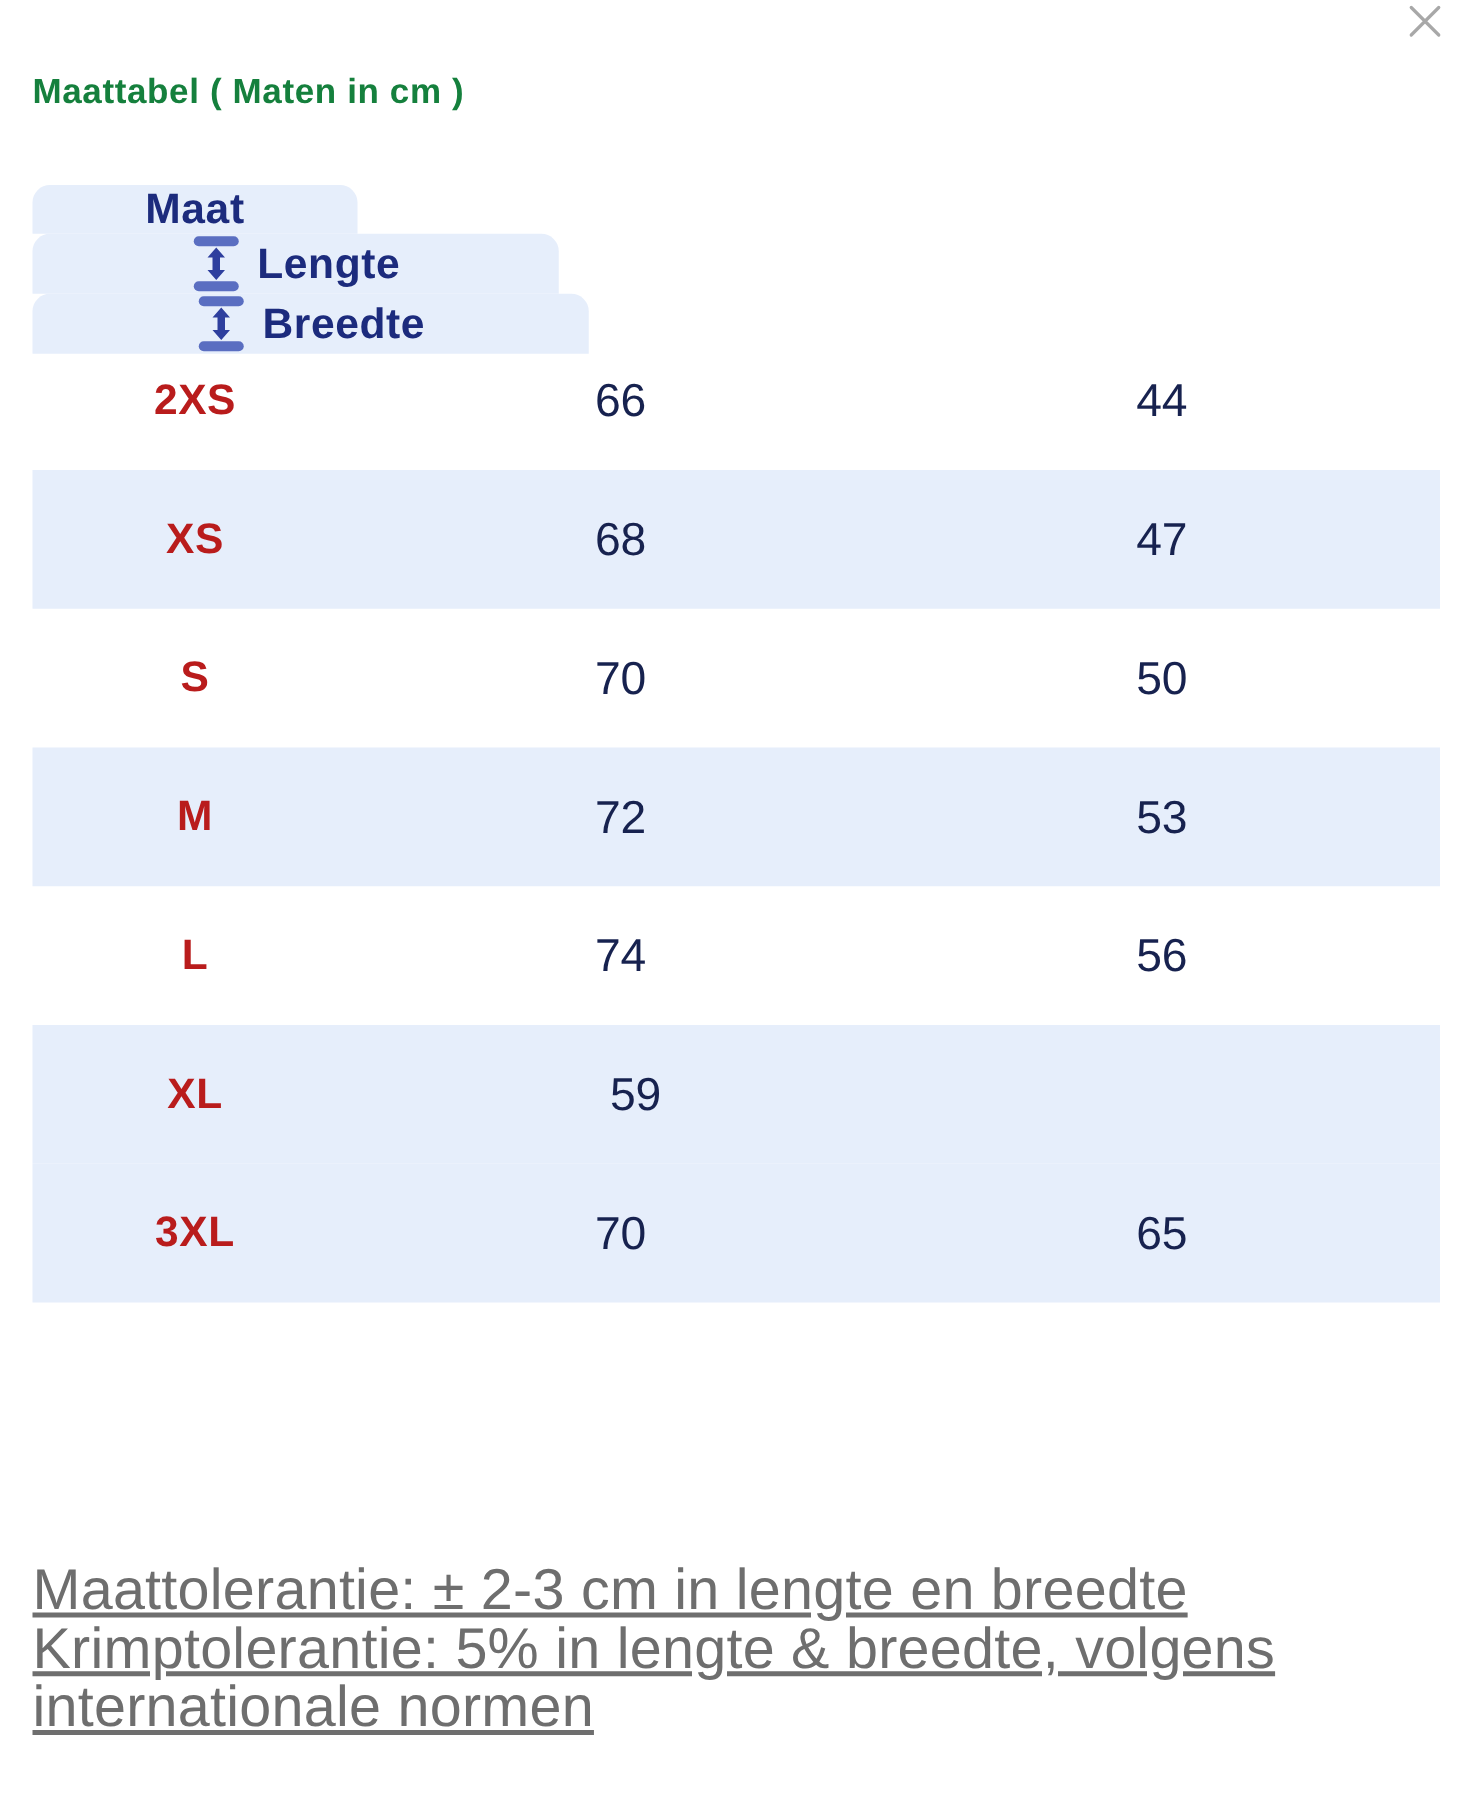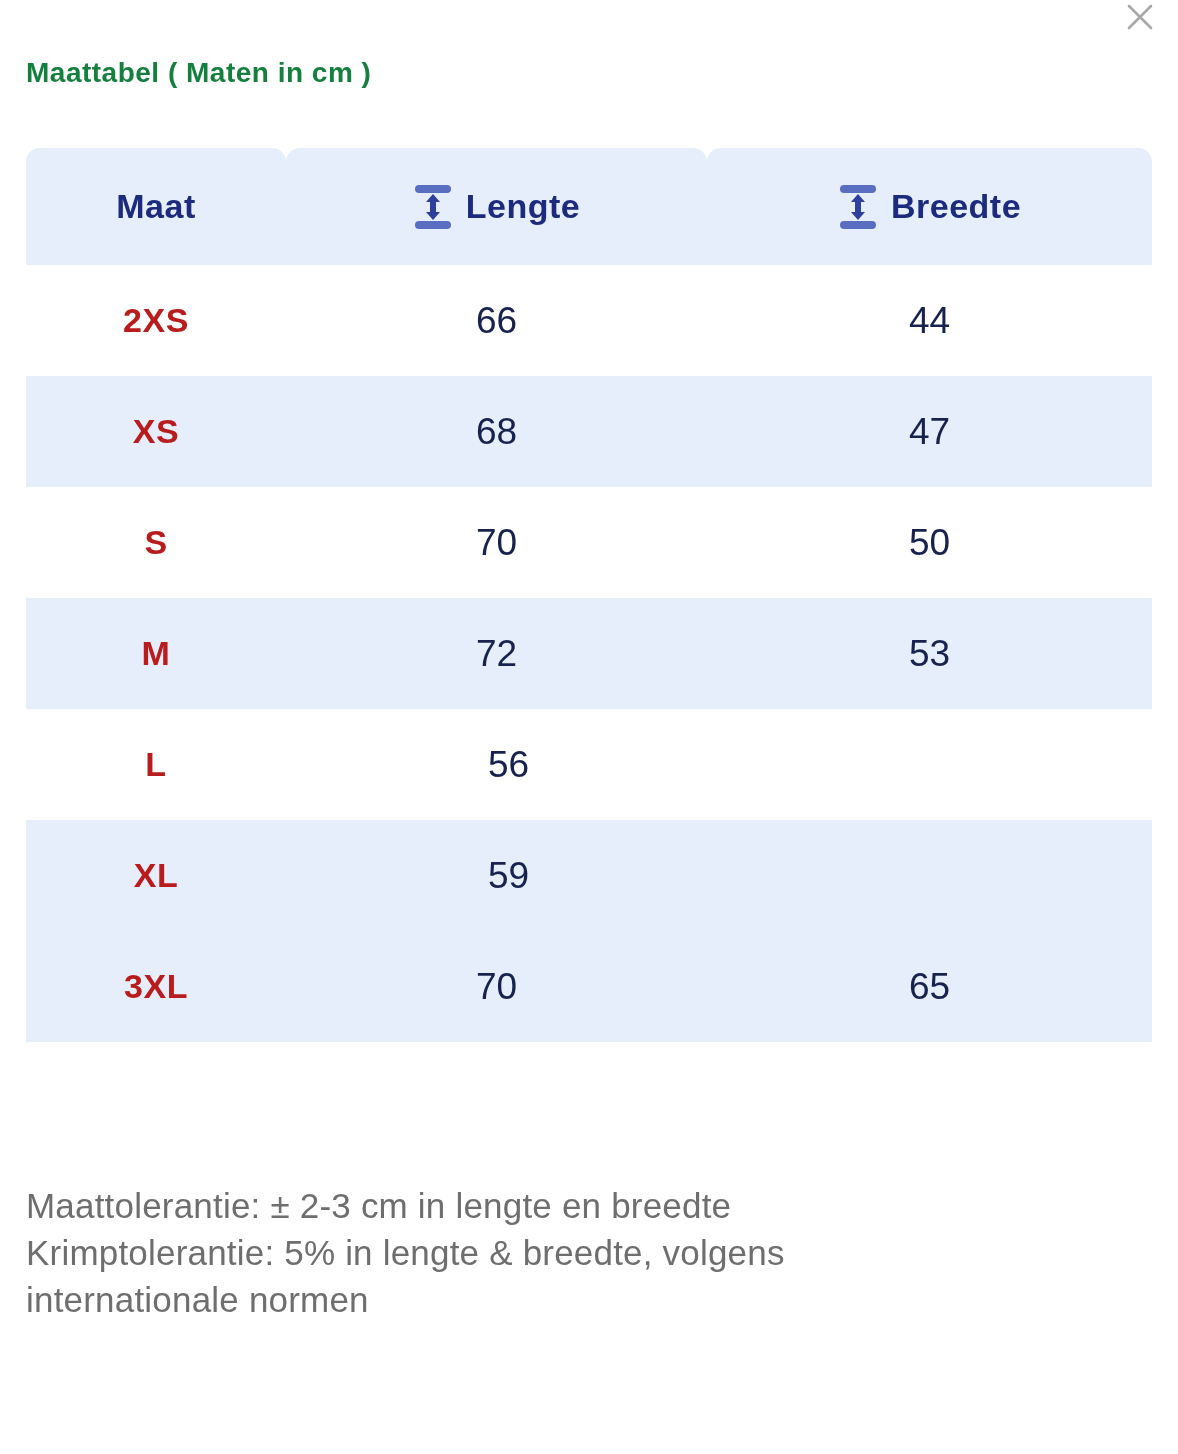--- a/index.html
+++ b/index.html
@@ -33,21 +33,21 @@
     letter-spacing: 0.5px;
     color: #15803d;
   }
 
   
   .size-table {
     position: absolute;
     left: 26px; top: 148px;
     width: 1126px;
   }
-  .thead { display: flex; height: 117px; }
+  .thead { display: flex; height: 117px; flex-direction: column; }
   .th {
     display: flex;
     align-items: center;
     justify-content: center;
     gap: 13px;
     background: #e6eefb;
     border-radius: 14px 14px 0 0;
     font-weight: 700;
     font-size: 34px;
     letter-spacing: 0.5px;
@@ -71,25 +71,26 @@
     font-size: 34px;
     letter-spacing: 0.5px;
     color: #b91c1c;
   }
 
   .height-icon-wrap { display: inline-flex; align-items: center; }
 
   
   .footnotes {
     position: absolute;
-    left: 26px; top: 1182px;
-    font-size: 35px;
+    left: 26px; top: 1248px;
+    font-size: 46px;
     line-height: 47px;
     color: #6e6e6e;
     letter-spacing: 0.2px;
+    text-decoration: underline;
   }
 </style>
 </head>
 <body>
 
 <div class="modal">
 
   <button class="close-btn">
     <svg width="34" height="34" viewBox="0 0 34 34">
       <path d="M7 4 L29 26 M29 4 L7 26" stroke="#a8a8a8" stroke-width="2.6" stroke-linecap="round" fill="none"></path>
@@ -145,20 +146,21 @@
     </div>
 
     <div class="tr shaded">
       <div class="td col-maat size-label">M</div>
       <div class="td col-lengte">72</div>
       <div class="td col-breedte">53</div>
     </div>
 
     <div class="tr">
       <div class="td col-maat size-label">L</div>
+      <div class="td col-lengte">74</div>
       <div class="td col-breedte">56</div>
     </div>
 
     <div class="tr shaded">
       <div class="td col-maat size-label">XL</div>
       <div class="td col-breedte">59</div>
     </div>
 
 
     <div class="tr shaded">

